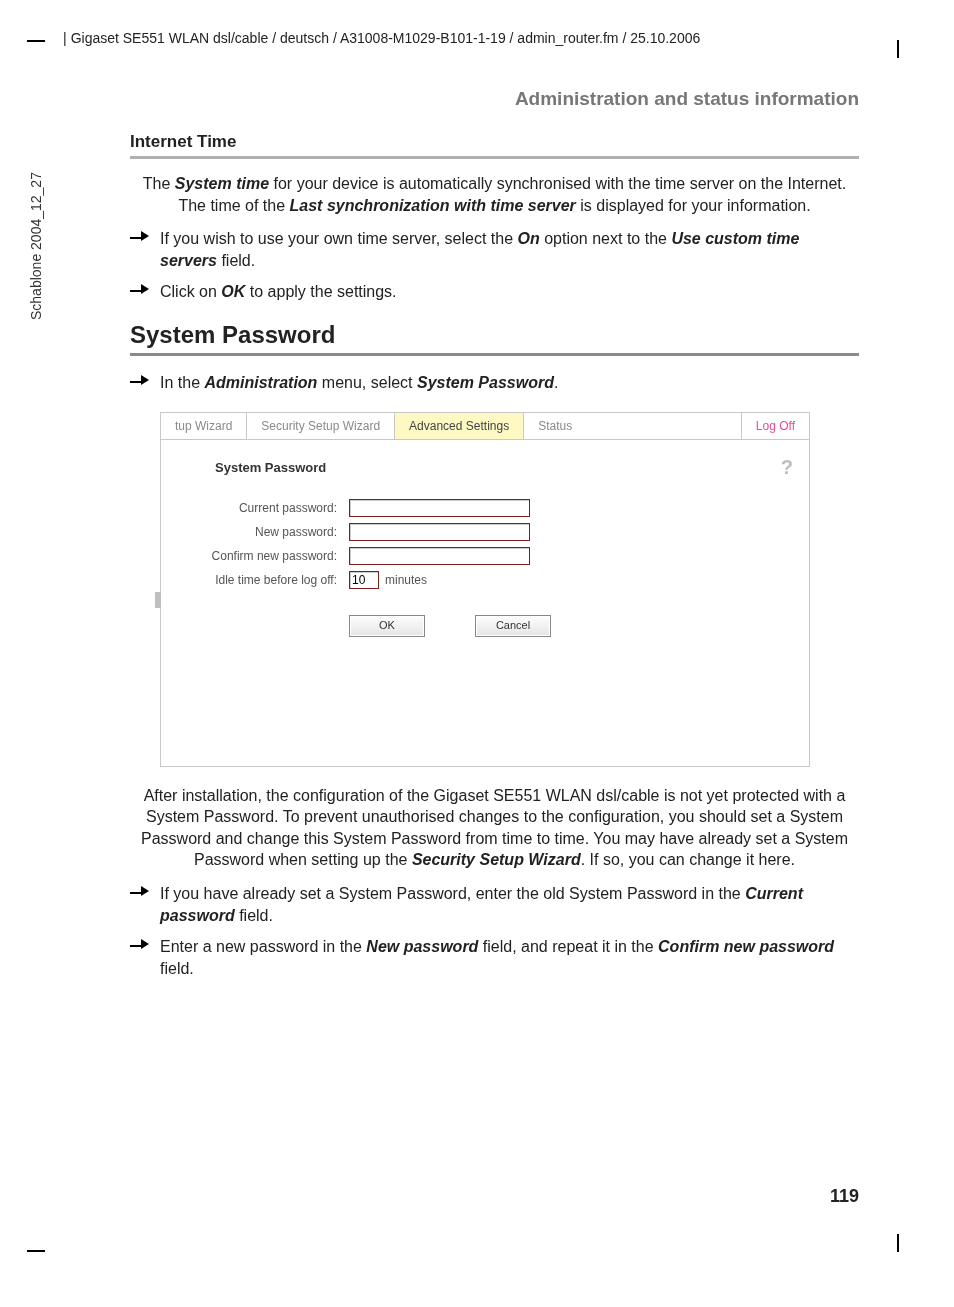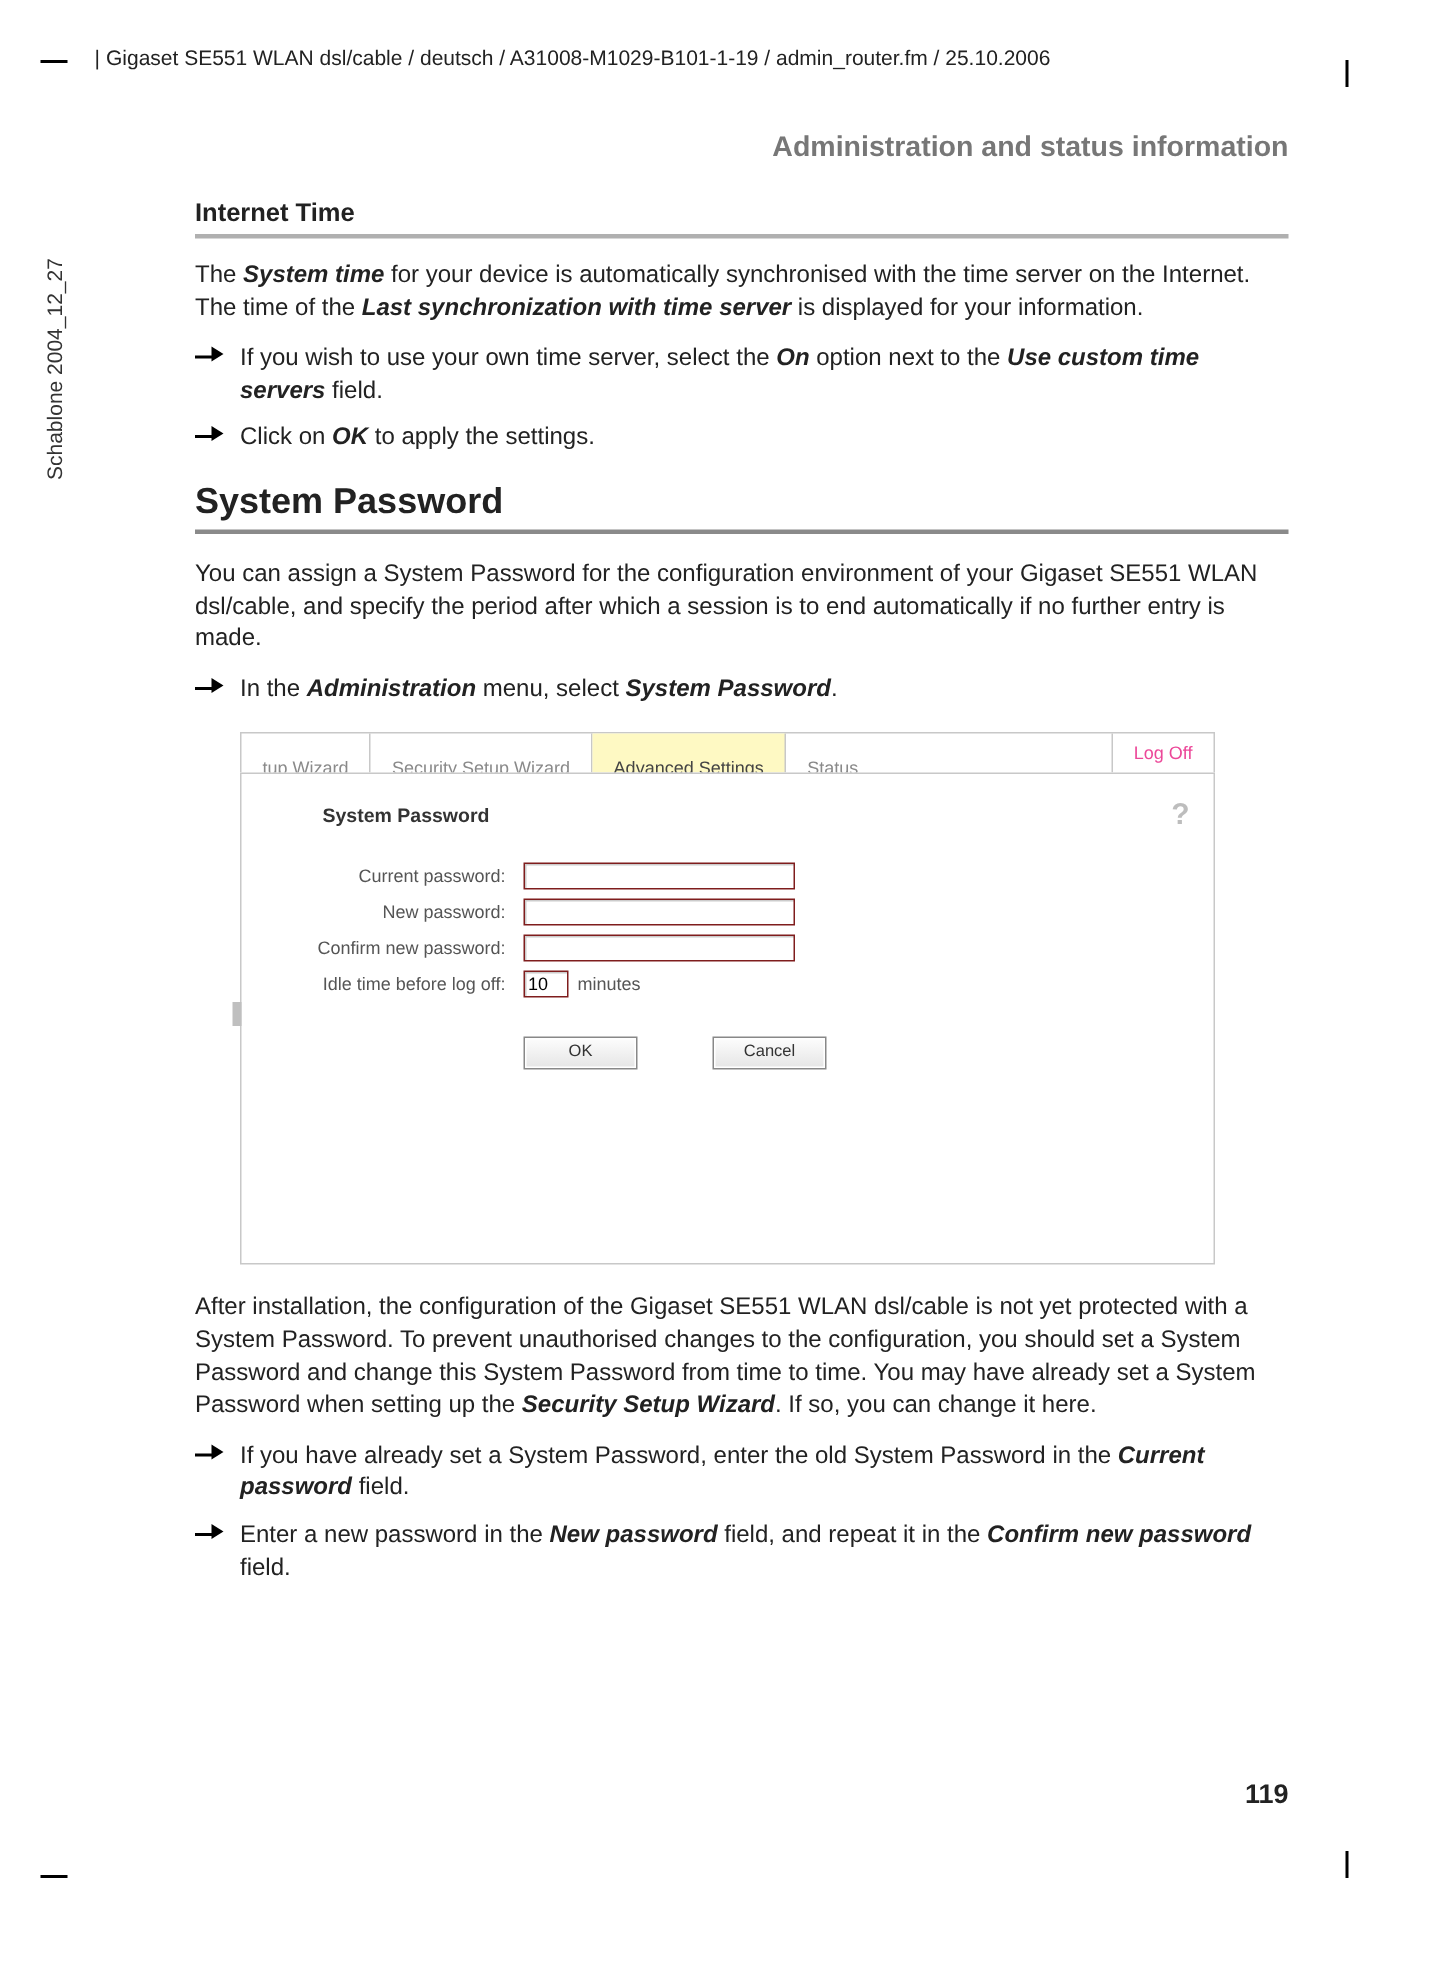--- a/index.html
+++ b/index.html
@@ -64,21 +64,21 @@
     font-weight: 700;
     font-size: 17px;
     margin-bottom: 2px;
   }
   .sub-rule {
     height: 3px;
     background: #b0b0b0;
     margin: 4px 0 14px 0;
   }
 
-  p { font-size: 16px; line-height: 1.35; margin: 0 0 12px 0; }
+  p { font-size: 16px; line-height: 1.35; margin: 0 0 12px 0; text-align: center; }
 
   .bullets { margin: 0 0 18px 0; padding: 0; list-style: none; }
   .bullets li {
     position: relative;
     padding-left: 30px;
     font-size: 16px;
     line-height: 1.35;
     margin-bottom: 10px;
   }
   .bullets li::before {
@@ -125,21 +125,21 @@
   .shot-tabs {
     display: flex;
     border: 1px solid #c8c8c8;
     border-bottom: none;
     height: 26px;
     align-items: stretch;
     position: relative;
     background: #fff;
   }
   .shot-tab {
-    padding: 16px 14px 0 14px;
+    padding: 6px 14px 0 14px;
     border-right: 1px solid #c8c8c8;
     color: #8a8a8a;
     font-size: 12px;
     white-space: nowrap;
   }
   .shot-tab.active {
     background: #fef9c3;
     font-weight: 400;
     color: #444;
   }
@@ -265,21 +265,20 @@
         <span>If you wish to use your own time server, select the </span><span class="bie">On</span><span> option next to the </span><span class="bie">Use custom time servers</span><span> field.</span>
       </li>
       <li>
         <span>Click on </span><span class="bie">OK</span><span> to apply the settings.</span>
       </li>
     </ul>
 
     <h2 class="main-head">System Password</h2>
     <div class="main-rule"></div>
 
-    <p>You can assign a System Password for the configuration environment of your Gigaset SE551 WLAN dsl/cable, and specify the period after which a session is to end automatically if no further entry is made.</p>
 
     <ul class="bullets">
       <li>
         <span>In the </span><span class="bie">Administration</span><span> menu, select </span><span class="bie">System Password</span><span>.</span>
       </li>
     </ul>
 
     <div class="shot">
       <div class="shot-tabs">
         <div class="shot-tab">tup Wizard</div>

